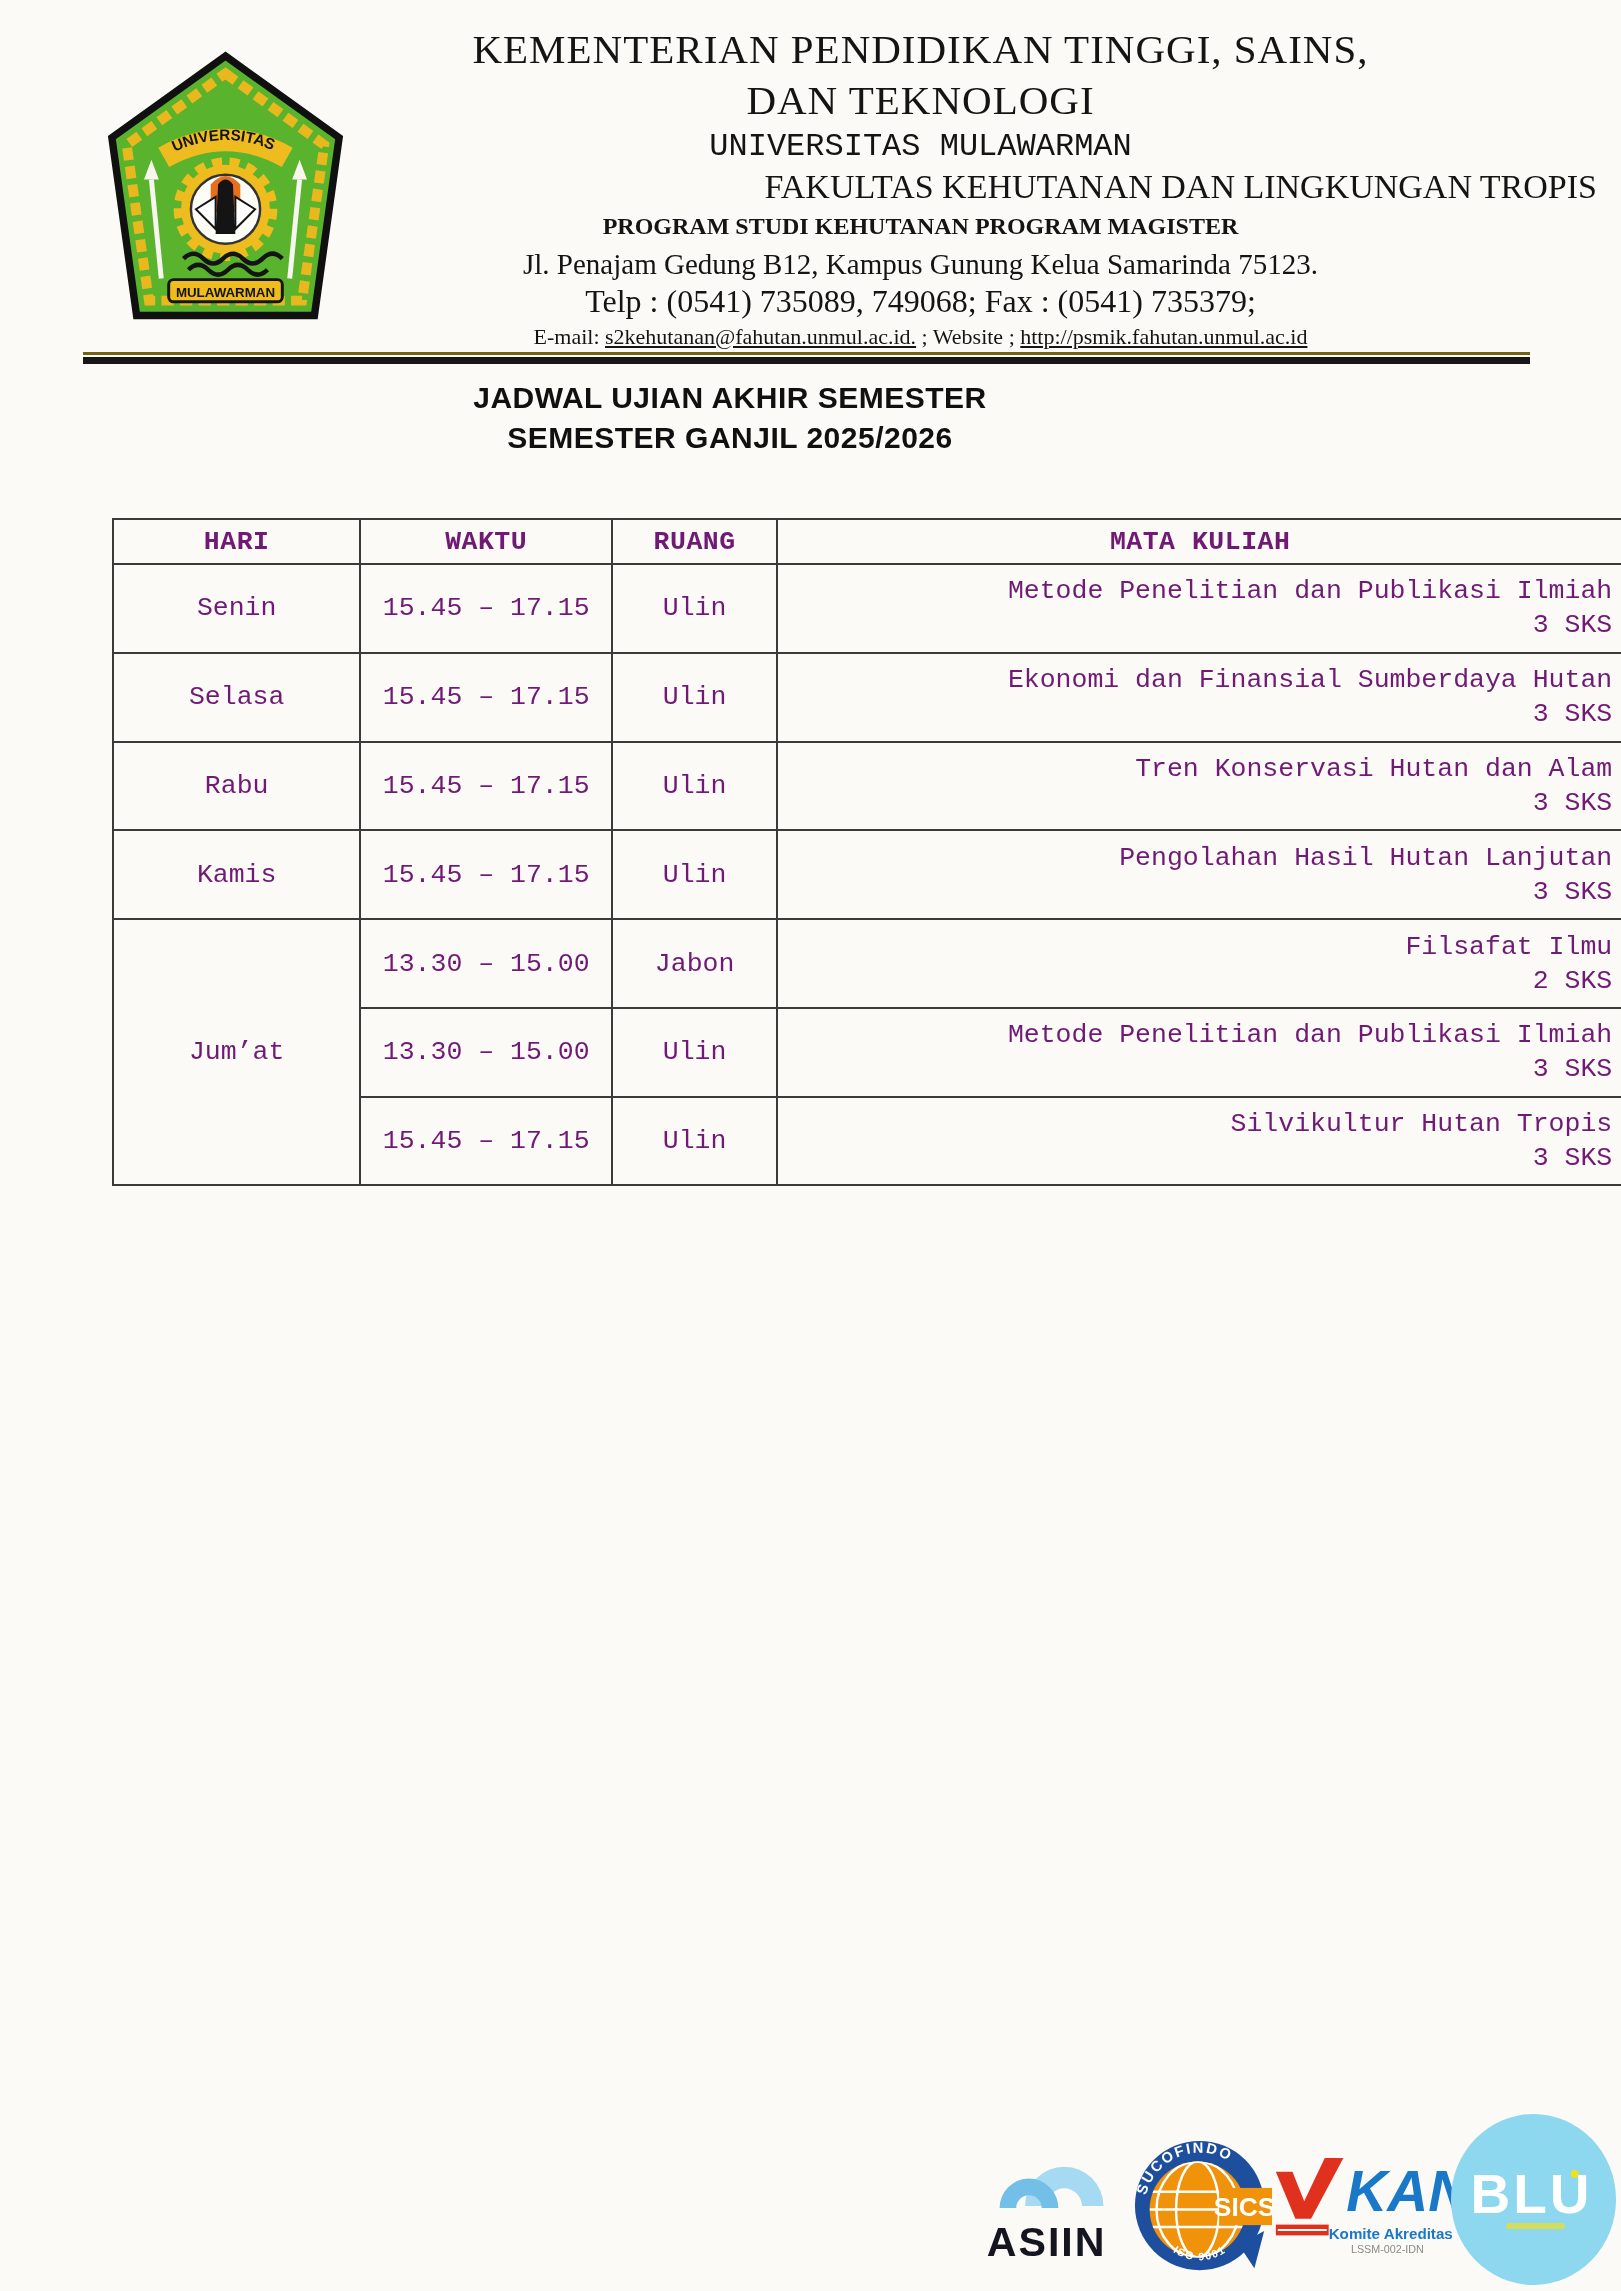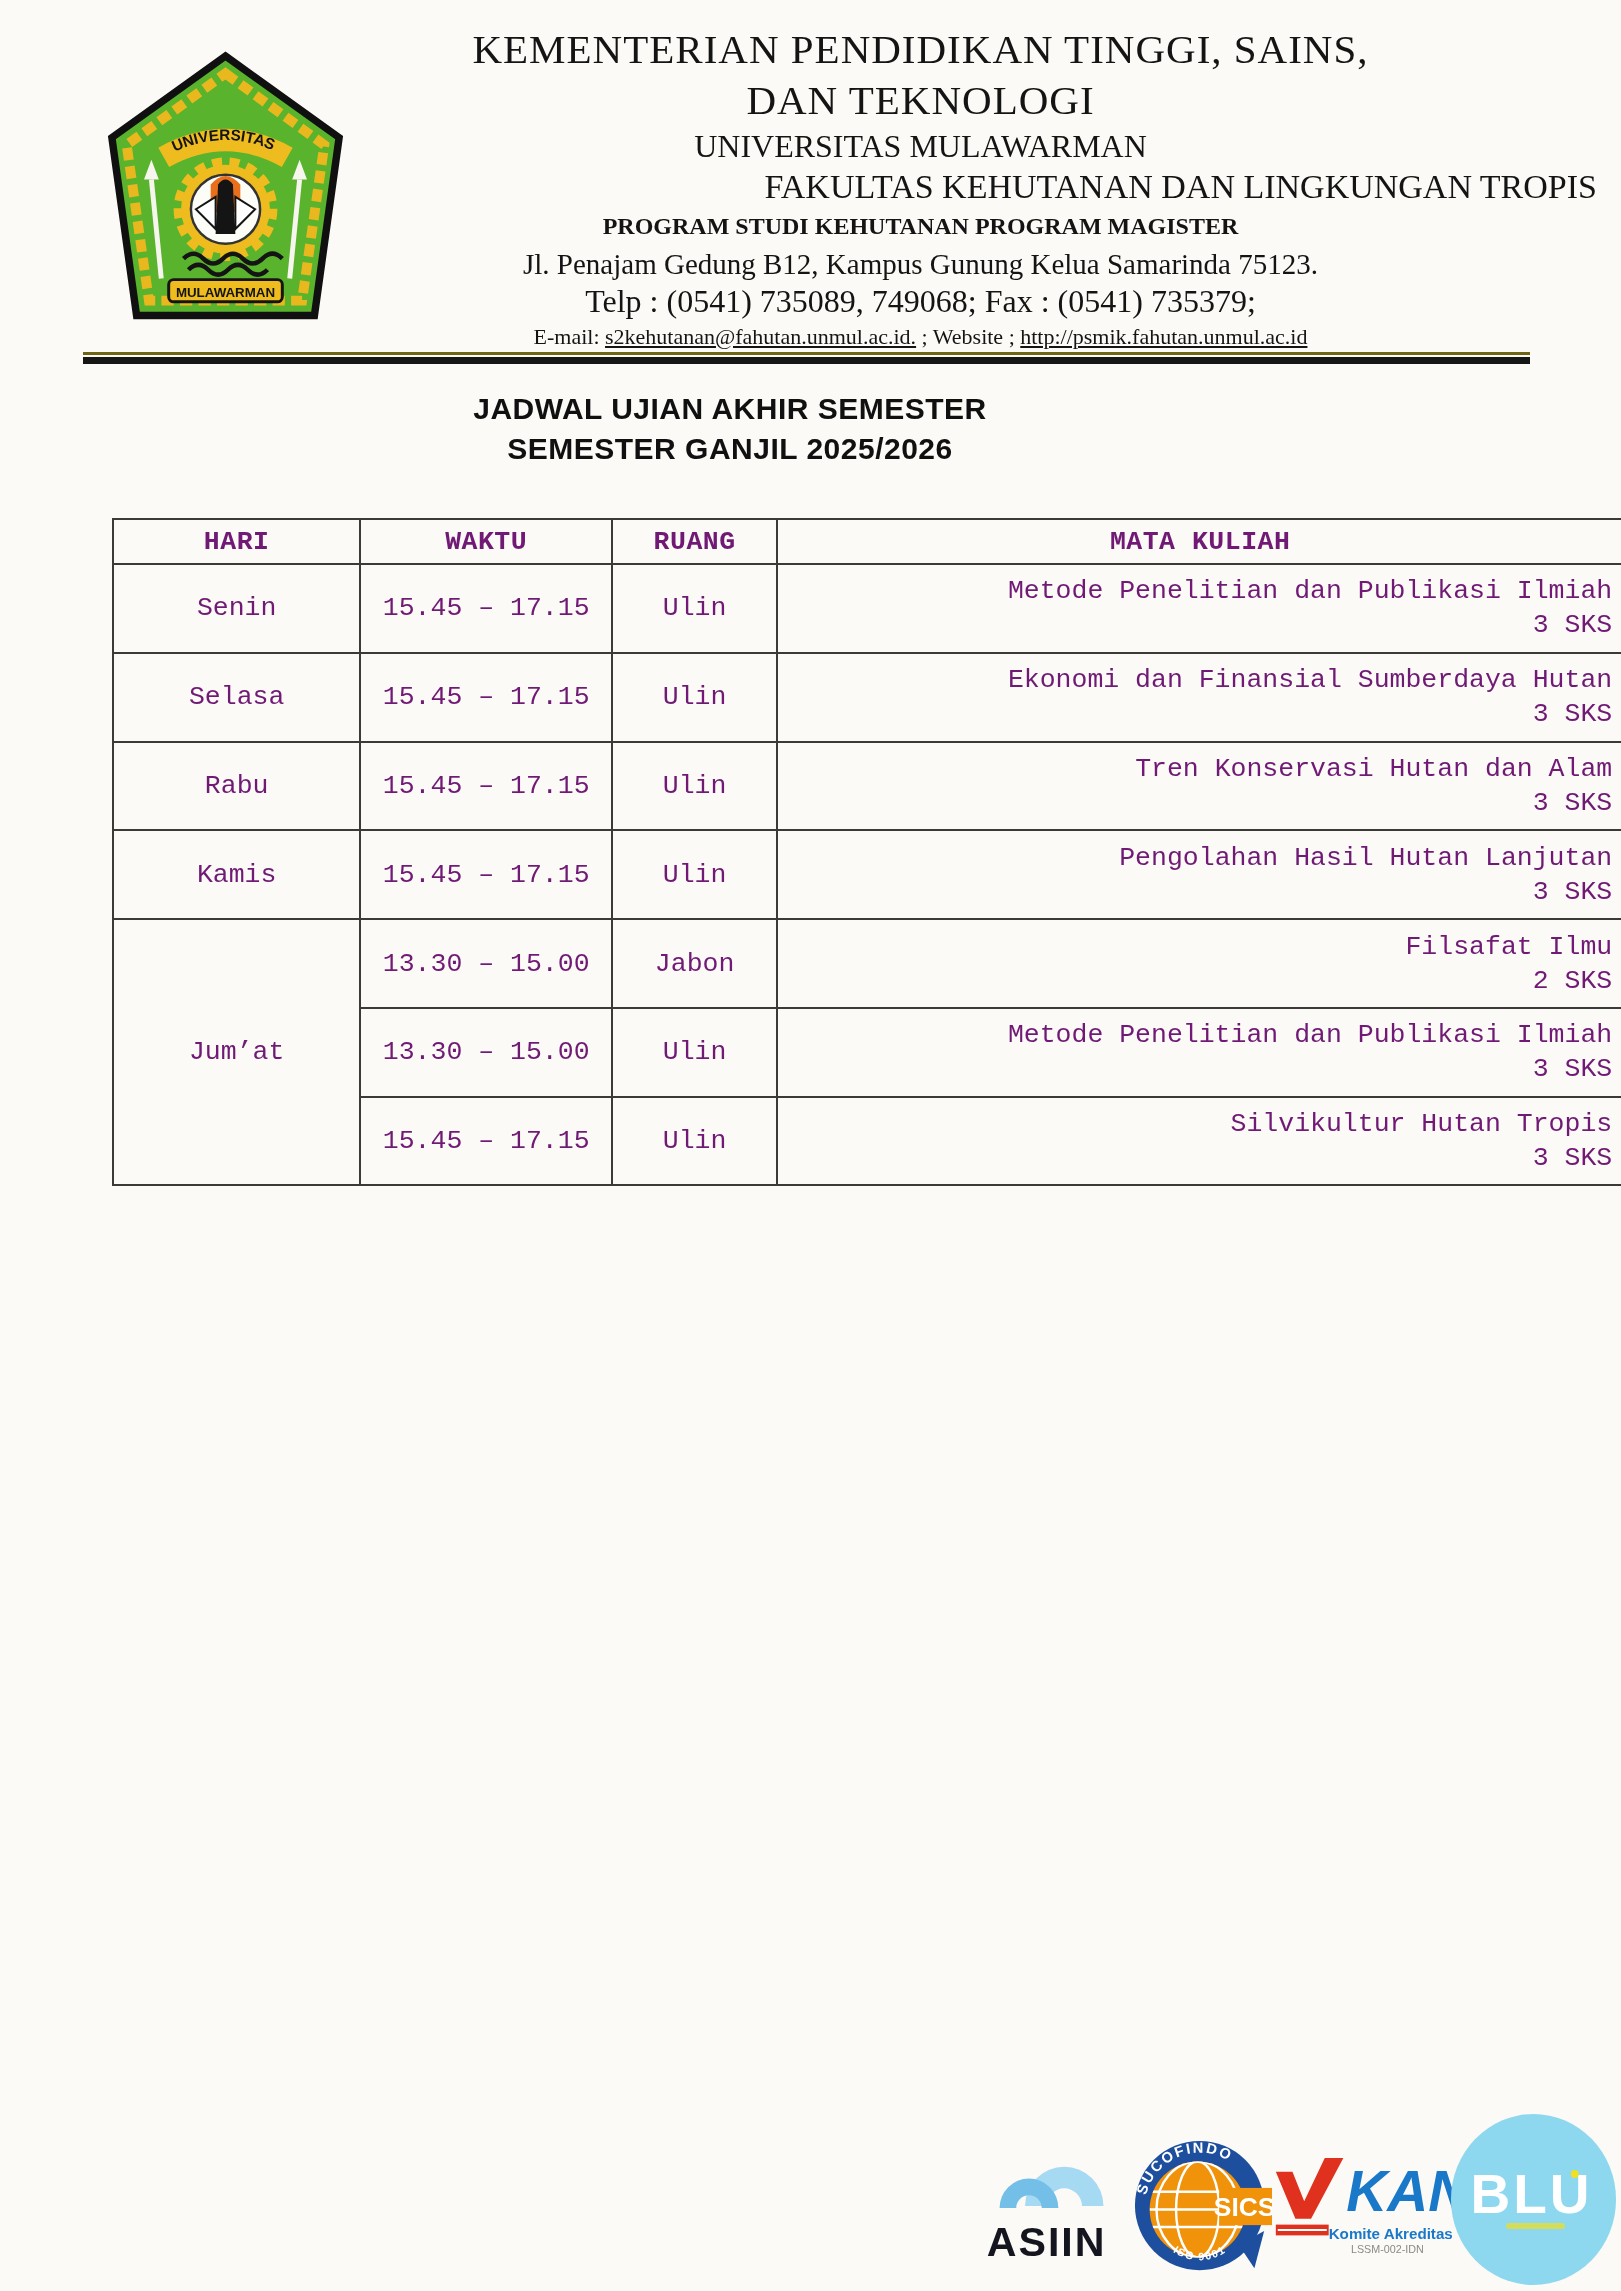--- a/index.html
+++ b/index.html
@@ -2,33 +2,33 @@
 <html><head>
 <meta charset="utf-8">
 <style>
   html,body{margin:0;padding:0;background:#e8e8e4;}
   .page{position:relative;width:1621px;height:2292px;background:#fbfaf6;overflow:hidden;
         font-family:"Liberation Serif",serif;color:#141414;}
   
   .crest{position:absolute;left:102px;top:51px;width:247px;height:272px;}
   .header-text{position:absolute;left:244px;top:23.5px;width:1353px;text-align:center;}
   .hl1{font-size:41px;line-height:51px;letter-spacing:1px;}
-  .hl3{font-size:32px;line-height:41px;}
+  .hl3{font-size:32px;line-height:41px;font-family:Liberation Mono, monospace;}
   .hl4{font-size:34px;line-height:39px;text-align:right;}
   .hl5{font-size:24px;line-height:40px;font-weight:bold;}
   .hl6{font-size:29px;line-height:37px;}
   .hl7{font-size:32px;line-height:36px;}
   .hl8{font-size:22px;line-height:36px;}
   .ul{text-decoration:underline;}
   .rule{position:absolute;left:83px;top:352px;width:1447px;}
   .rule .r1{height:2.9px;background:#6e6414;}
   .rule .r2{height:2px;background:transparent;}
   .rule .r3{height:6.9px;background:#161616;}
   
-  .doc-title{position:absolute;left:387px;top:389px;width:686px;text-align:center;
+  .doc-title{position:absolute;left:387px;top:378px;width:686px;text-align:center;
              font-family:"Liberation Sans",sans-serif;font-weight:bold;font-size:30px;line-height:40px;
              letter-spacing:0.5px;color:#101010;}
   
   table.schedule{position:absolute;left:112px;top:518px;width:1512px;border-collapse:collapse;
                  font-family:Liberation Mono, monospace;color:#701a75;
                  border:2.9px solid #2e2e2c;}
   table.schedule th{border:2px solid #3a3a38;font-size:26.5px;letter-spacing:0.5px;height:41px;
                     font-weight:bold;background:#fbfaf6;}
   table.schedule td{border:2px solid #3a3a38;font-size:26.5px;height:79px;background:#fbfaf6;}
   td.c-day,td.c-time,td.c-room{text-align:center;}

